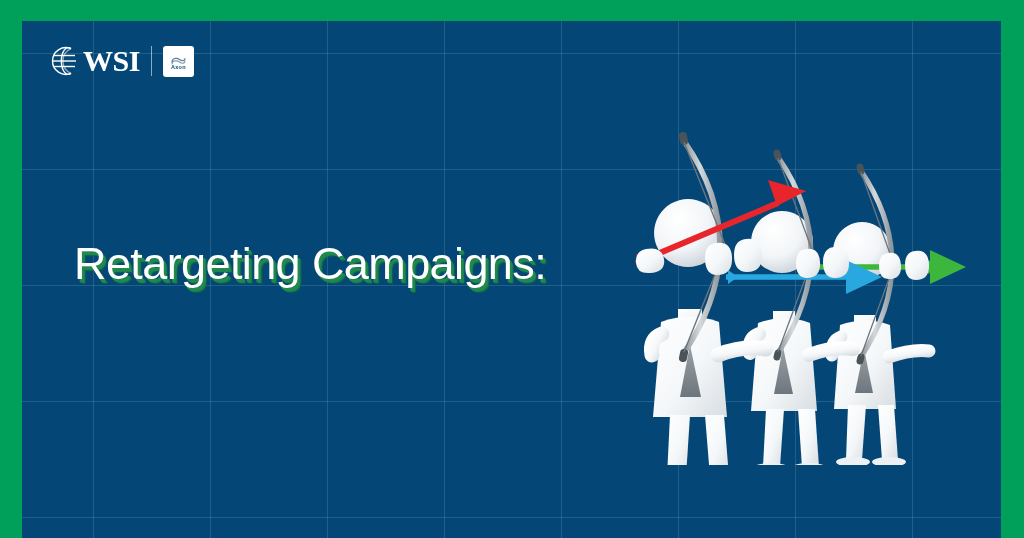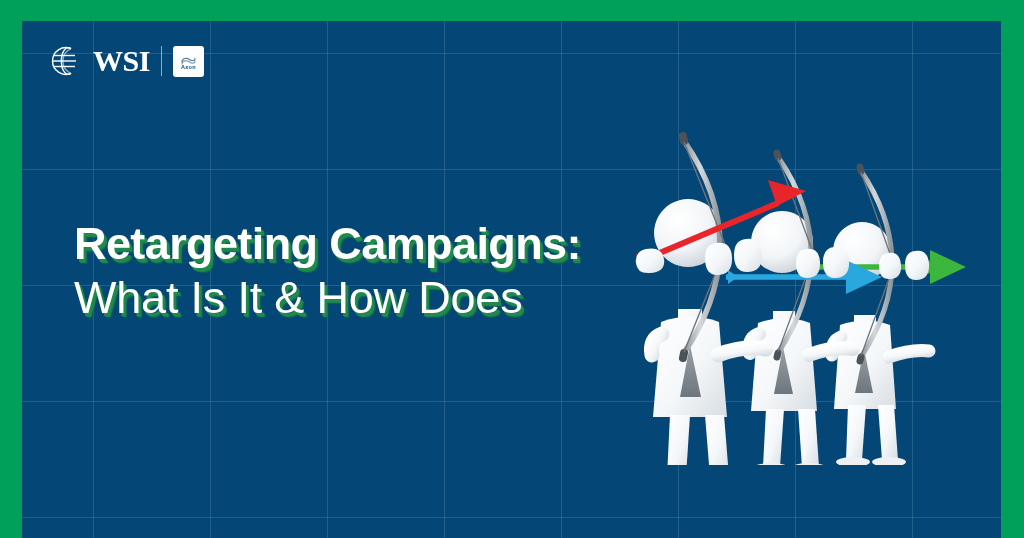--- a/index.html
+++ b/index.html
@@ -29,21 +29,21 @@
     background-size:117px 116px;
     background-position:71px -84px;
     pointer-events:none;
   }
   
   #logo {
     position:absolute; left:29px; top:17px;
     display:flex; align-items:center; gap:11px;
     height:46px;
   }
-  .wsi-mark { display:flex; align-items:center; gap:12px; }
+  .wsi-mark { display:flex; align-items:center; gap:2px; }
   .globe { width:30px; height:30px; display:block; }
   .wsi-word {
     color:#ffffff;
     font-family:"Liberation Serif", serif;
     font-weight:bold;
     font-size:30px;
     letter-spacing:-0.5px;
     line-height:30px;
   }
   .divider {
@@ -72,21 +72,21 @@
   #headline div {
     color:#ffffff;
     font-size:45px;
     line-height:54px;
     white-space:nowrap;
     text-shadow:
       2px 3px 0 #1f8a4c,
       3px 4px 0 rgba(31,138,76,0.85),
       4px 5px 1px rgba(24,110,60,0.55);
   }
-  .line-1 { font-weight:bold; letter-spacing:-0.6px; }
+  .line-1 { font-weight:normal; letter-spacing:-0.6px;margin-top:20px; }
   .line-2, .line-3 { font-weight:normal; letter-spacing:-0.2px; }
   
   #archers {
     position:absolute;
     left:604px; top:104px;
     width:340px; height:340px;
   }
   #archers svg { width:100%; height:100%; display:block; }
 </style>
 </head>
@@ -123,21 +123,20 @@
               <path d="M4 18 C4 11, 14 10, 19 14 C24 18, 30 17, 30 12" opacity="0.75"></path>
             </g>
           </svg>
         </span>
         <span class="axon-word">Axon</span>
       </div>
     </div>
 
     <div id="headline">
       <div class="line-1">Retargeting Campaigns:</div>
-      <div class="line-2">What Is It &amp; How Does</div>
     </div>
 
     <div id="archers">
       <svg viewBox="0 0 340 340">
         <defs>
           <linearGradient id="bodyG" x1="0" y1="0" x2="1" y2="1">
             <stop offset="0%" stop-color="#ffffff"></stop>
             <stop offset="55%" stop-color="#f4f7f9"></stop>
             <stop offset="100%" stop-color="#d7dde2"></stop>
           </linearGradient>

